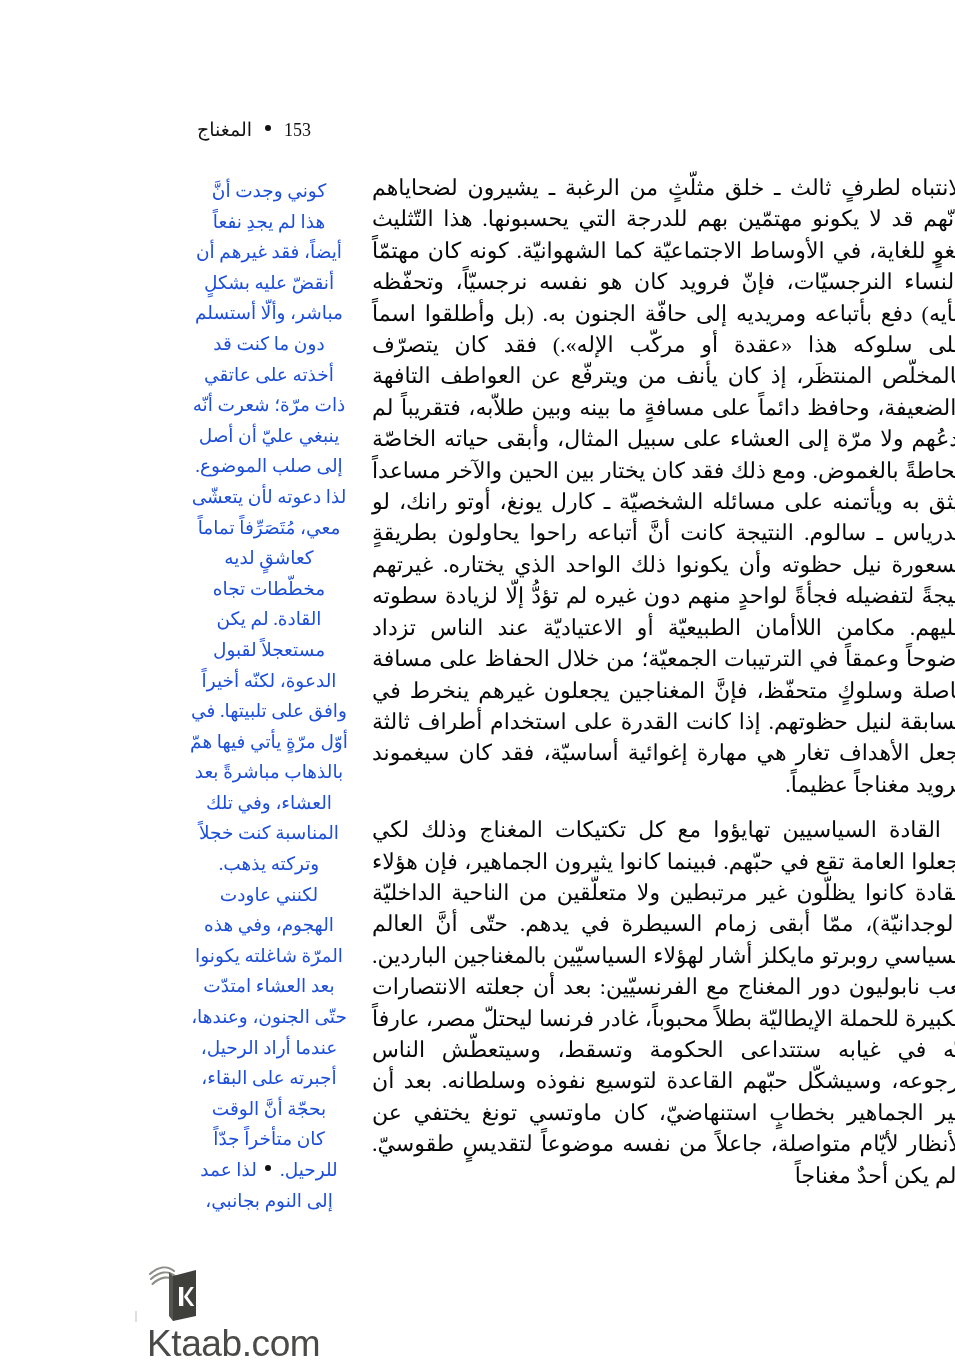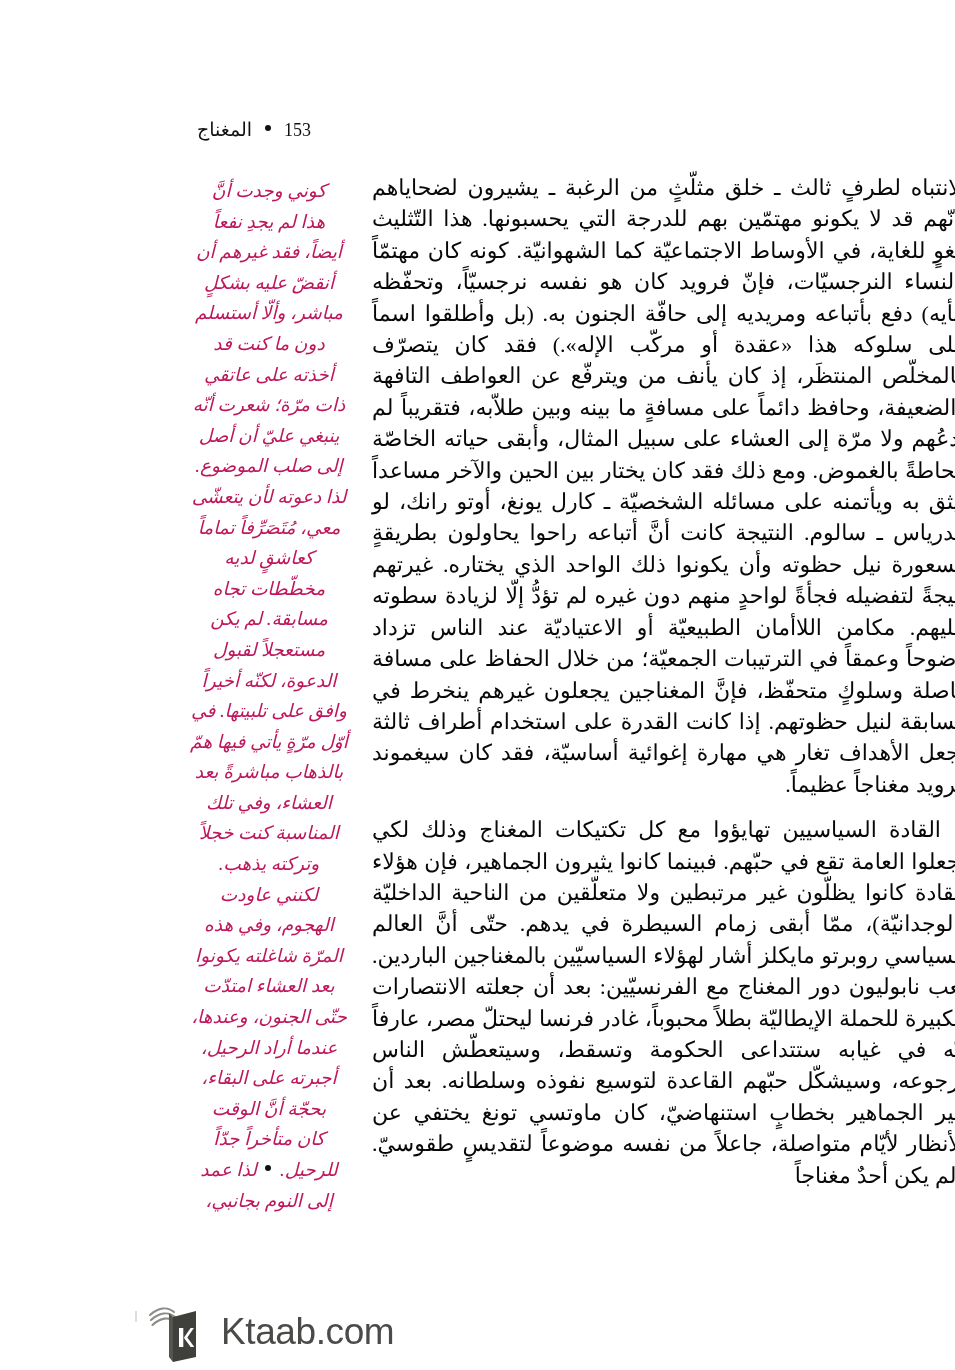--- a/index.html
+++ b/index.html
@@ -88,23 +88,22 @@
   
   .side-col {
     position: absolute;
     top: 4px;
     left: 0;
     width: 160px;
     direction: rtl;
     text-align: center;
     font-size: 18.5px;
     line-height: 30.6px;
-    font-style: italic;
     font-family: "Liberation Serif", "DejaVu Serif", serif;
-    color: #be185d;
+    color: #1d4ed8;
     letter-spacing: 0.2px;
   }
   .side-col p {
     margin: 0;
   }
   .side-col .bullet {
     display: inline-block;
     width: 6px;
     height: 6px;
     border-radius: 50%;
@@ -112,23 +111,22 @@
     vertical-align: 0.28em;
     margin: 0 4px;
   }
 
   
   .footer {
     position: absolute;
     left: 58px;
     bottom: 8px;
     display: flex;
-    flex-direction: row;
-    align-items: center;
-    gap: 16px;
+    flex-direction: column;
+    gap: 4px;
     direction: ltr;
   }
   .logo-mark {
     position: relative;
     width: 58px;
     height: 62px;
     flex: none;
   }
   .logo-mark svg { display: block; }
   .logo-text {
@@ -175,21 +173,21 @@
       <p>مباشر، وألّا أستسلم</p>
       <p>دون ما كنت قد</p>
       <p>أخذته على عاتقي</p>
       <p>ذات مرّة؛ شعرت أنّه</p>
       <p>ينبغي عليّ أن أصل</p>
       <p>إلى صلب الموضوع.</p>
       <p>لذا دعوته لأن يتعشّى</p>
       <p>معي، مُتَصَرِّفاً تماماً</p>
       <p>كعاشقٍ لديه</p>
       <p>مخطّطات تجاه</p>
-      <p>مسابقة. لم يكن</p>
+      <p>القادة. لم يكن</p>
       <p>مستعجلاً لقبول</p>
       <p>الدعوة، لكنّه أخيراً</p>
       <p>وافق على تلبيتها. في</p>
       <p>أوّل مرّةٍ يأتي فيها همّ</p>
       <p>بالذهاب مباشرةً بعد</p>
       <p>العشاء، وفي تلك</p>
       <p>المناسبة كنت خجلاً</p>
       <p>وتركته يذهب.</p>
       <p>لكنني عاودت</p>
       <p>الهجوم، وفي هذه</p>

